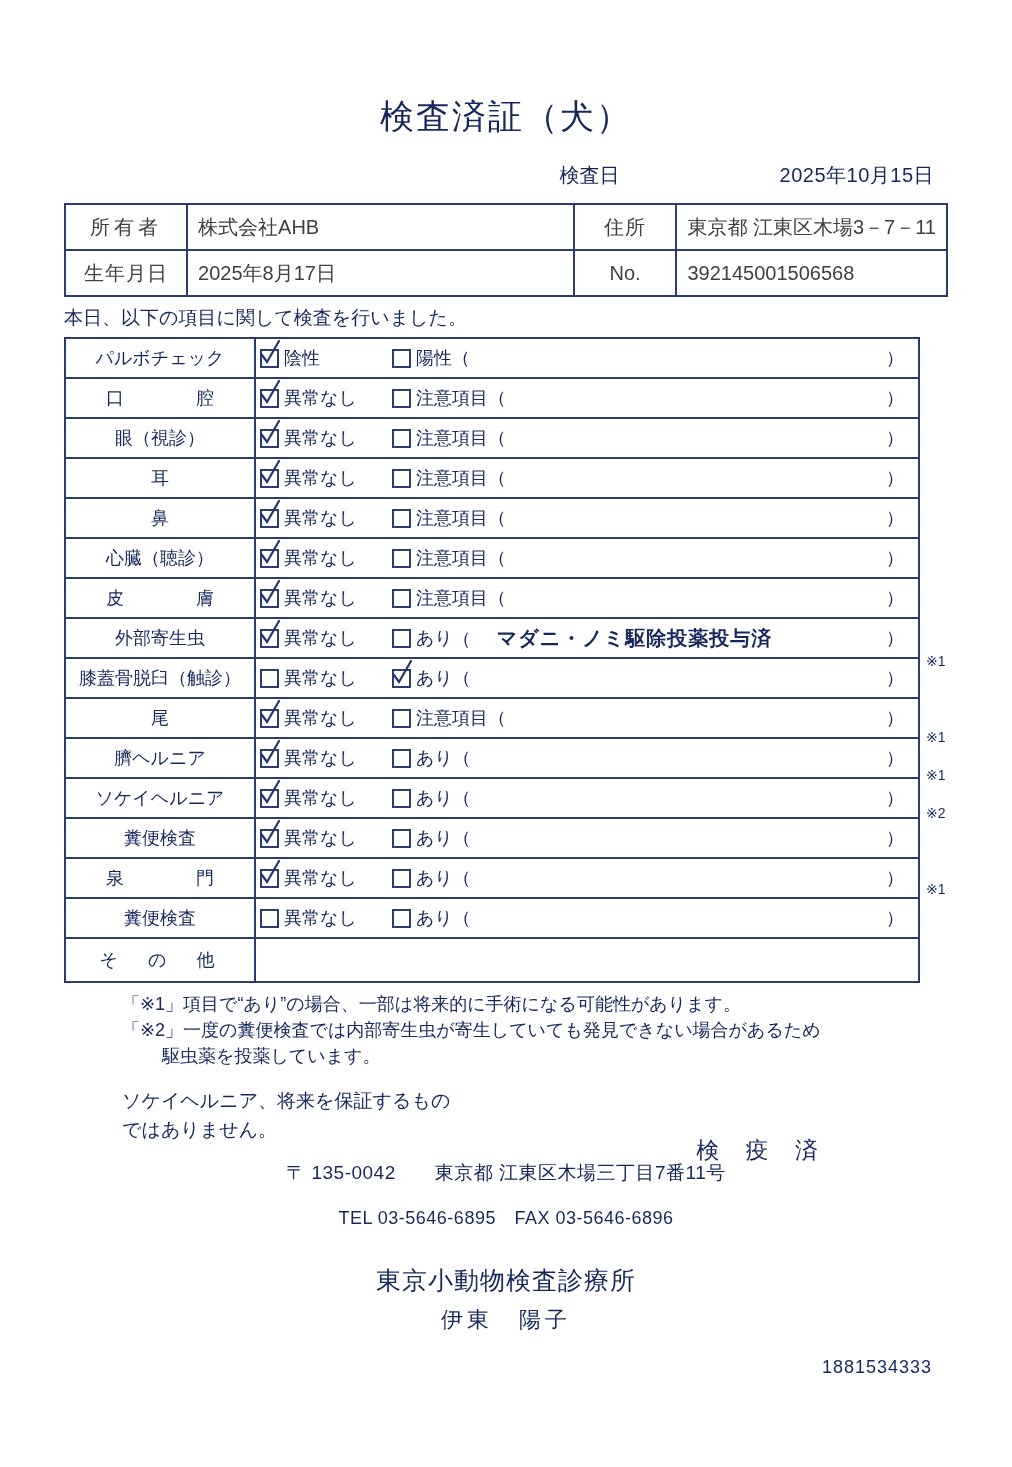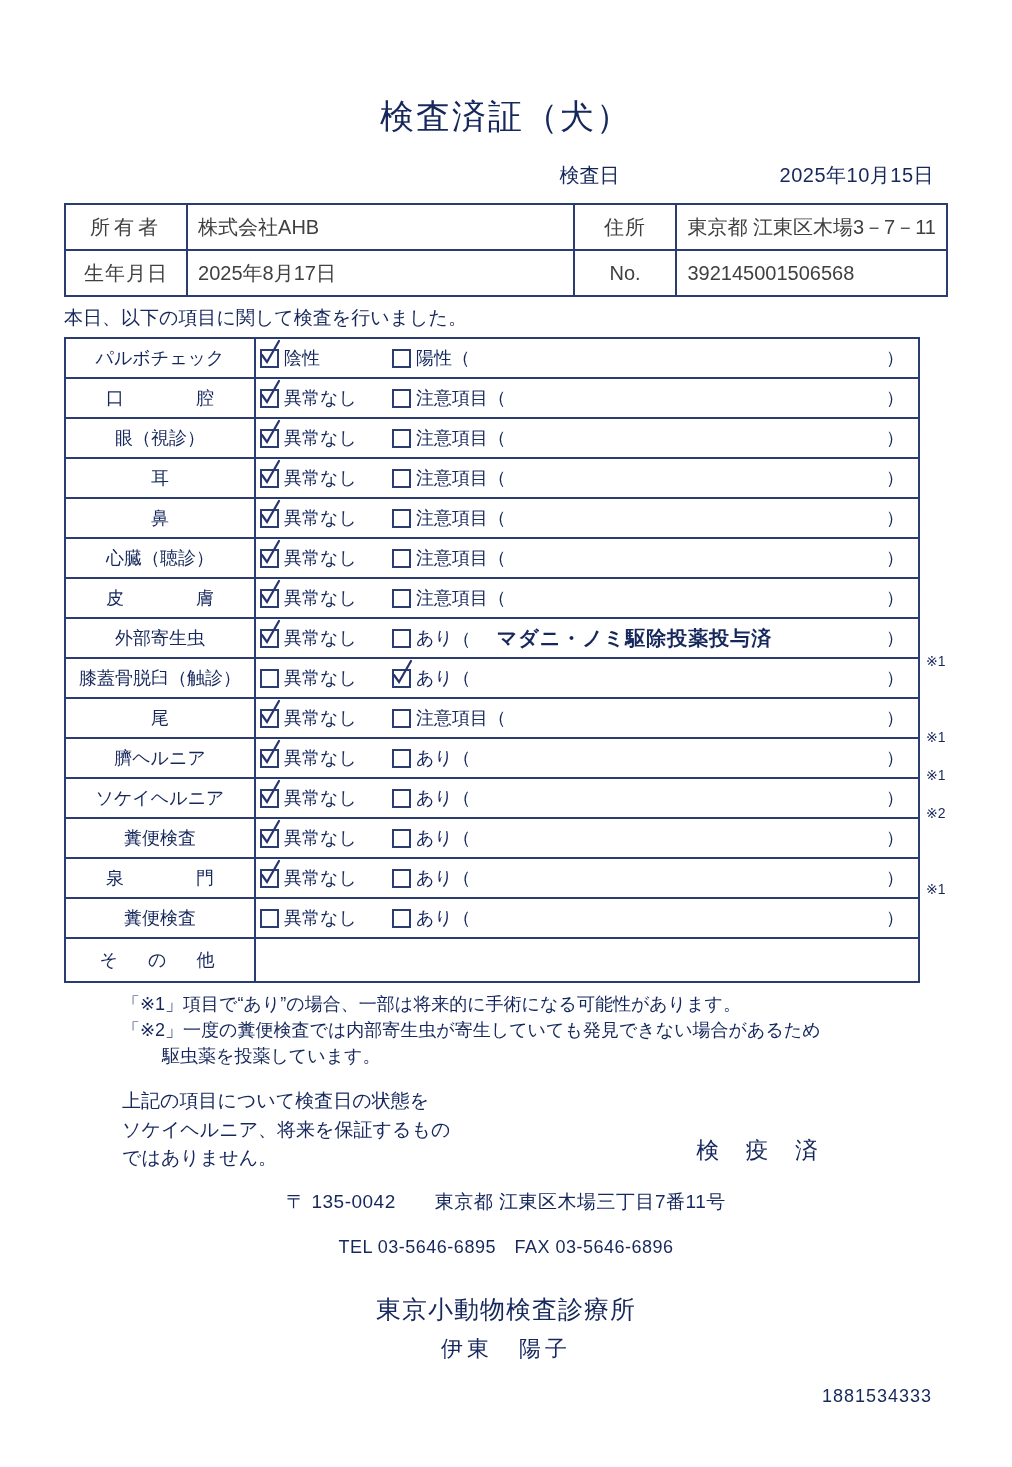--- a/index.html
+++ b/index.html
@@ -641,21 +641,20 @@
   </div>
 
   <div class="footnotes">
     <div>「※1」項目で“あり”の場合、一部は将来的に手術になる可能性があります。</div>
     <div>「※2」一度の糞便検査では内部寄生虫が寄生していても発見できない場合があるため</div>
     <span class="indent">駆虫薬を投薬しています。</span>
   </div>
 
   <div class="bottom">
     <div class="disclaimer">
-      <div>上記の項目について検査日の状態を</div>
       <div>ソケイヘルニア、将来を保証するもの</div>
       <div>ではありません。</div>
     </div>
     <div class="kenekizumi">検 疫 済</div>
     <div class="addr-line">〒 135-0042　　東京都 江東区木場三丁目7番11号</div>
     <div class="tel-line">TEL 03-5646-6895　FAX 03-5646-6896</div>
     <div class="clinic">東京小動物検査診療所</div>
     <div class="doctor">伊東　陽子</div>
     <div class="serial">1881534333</div>
   </div>

